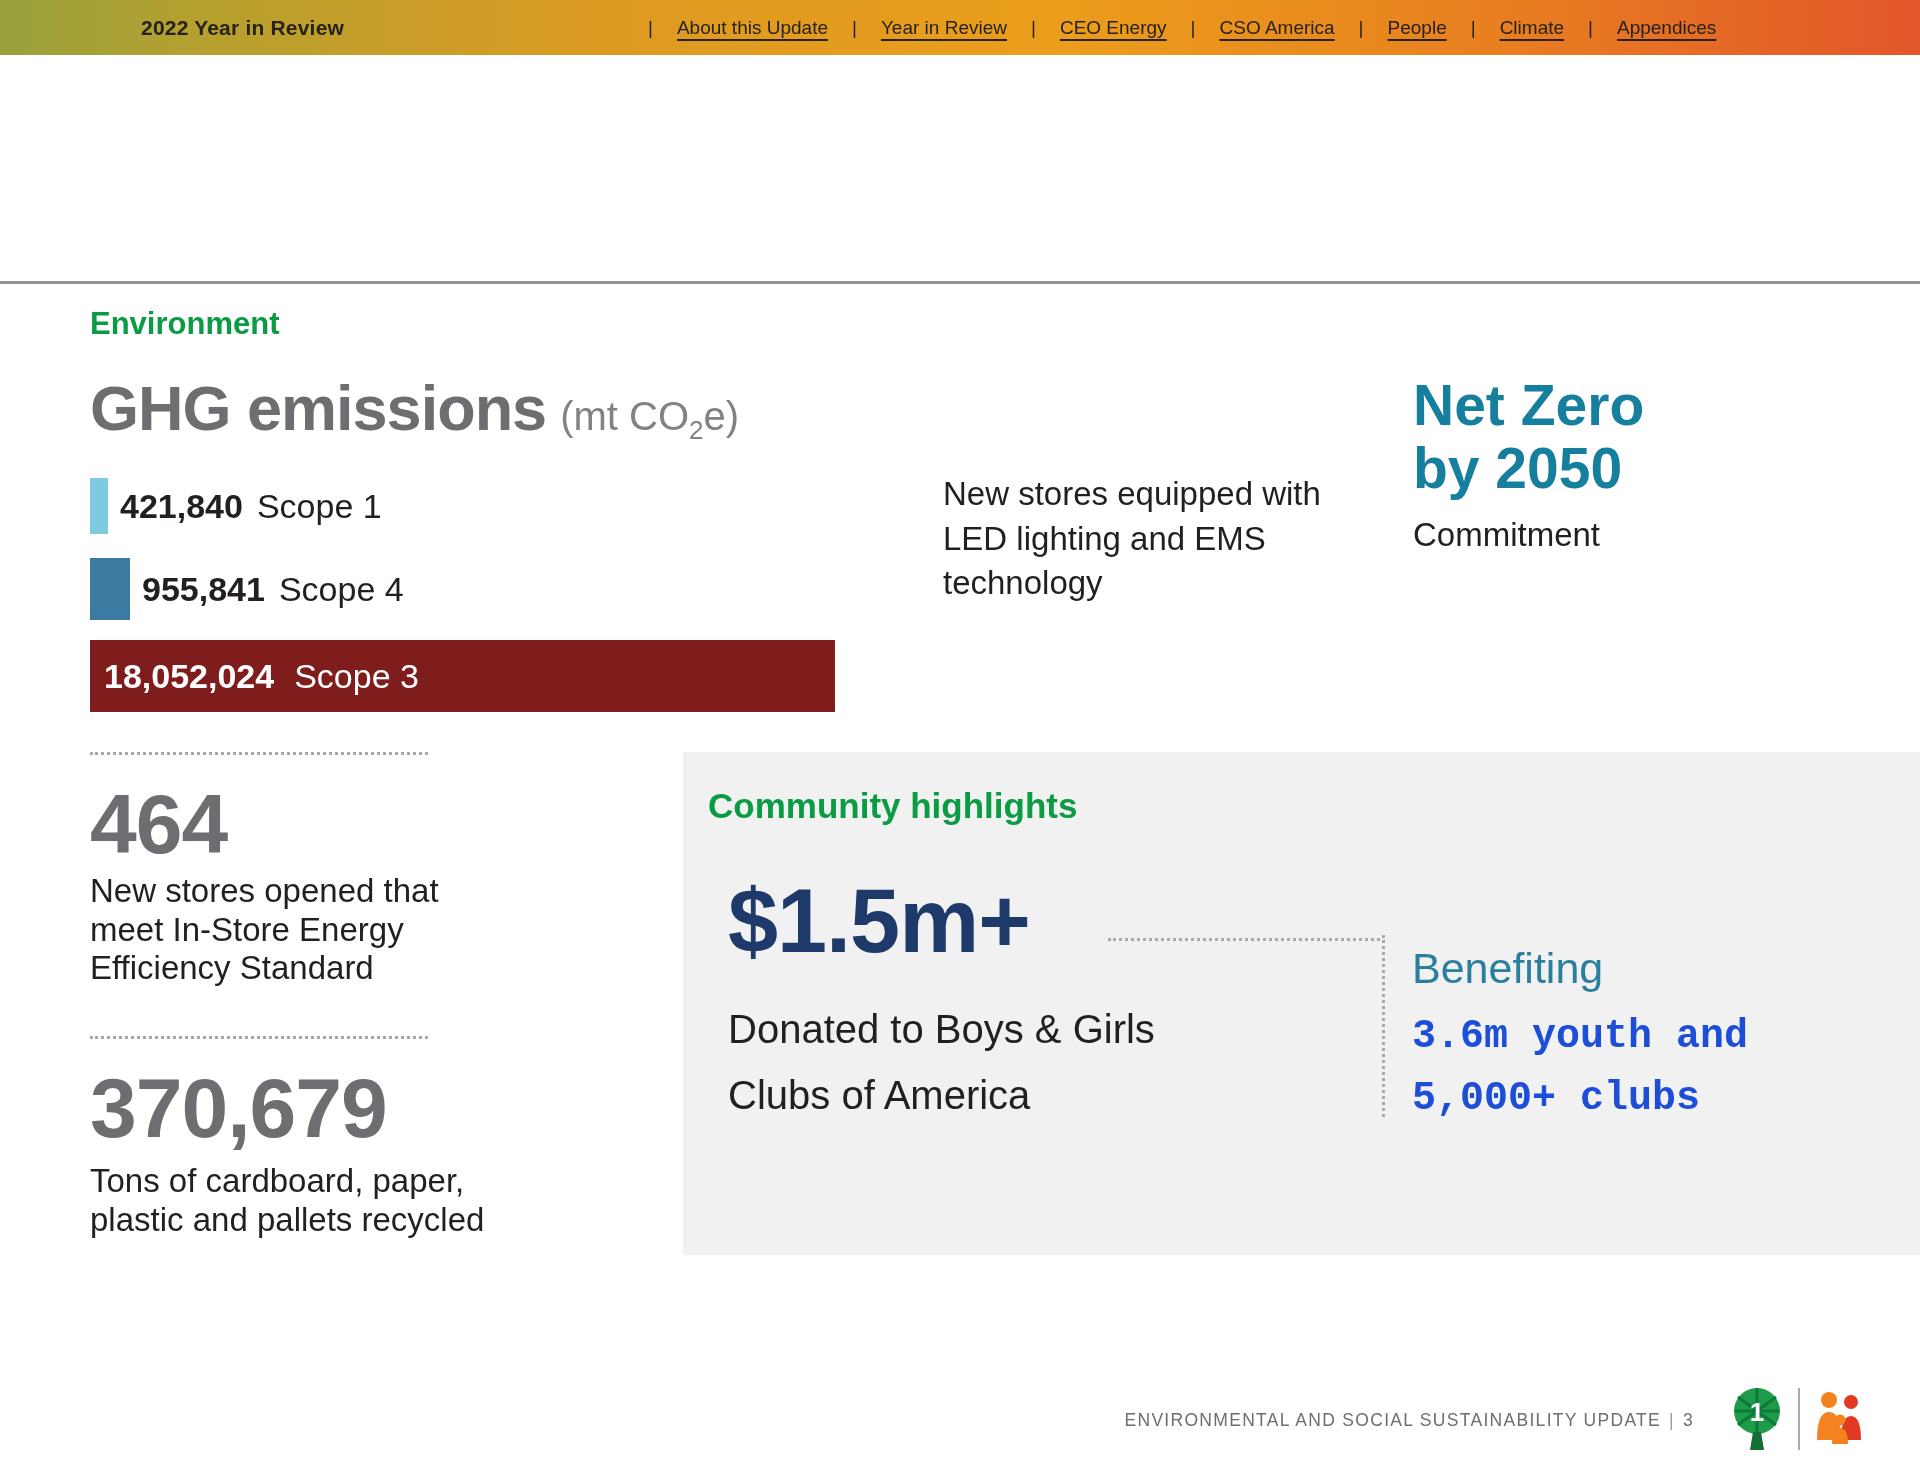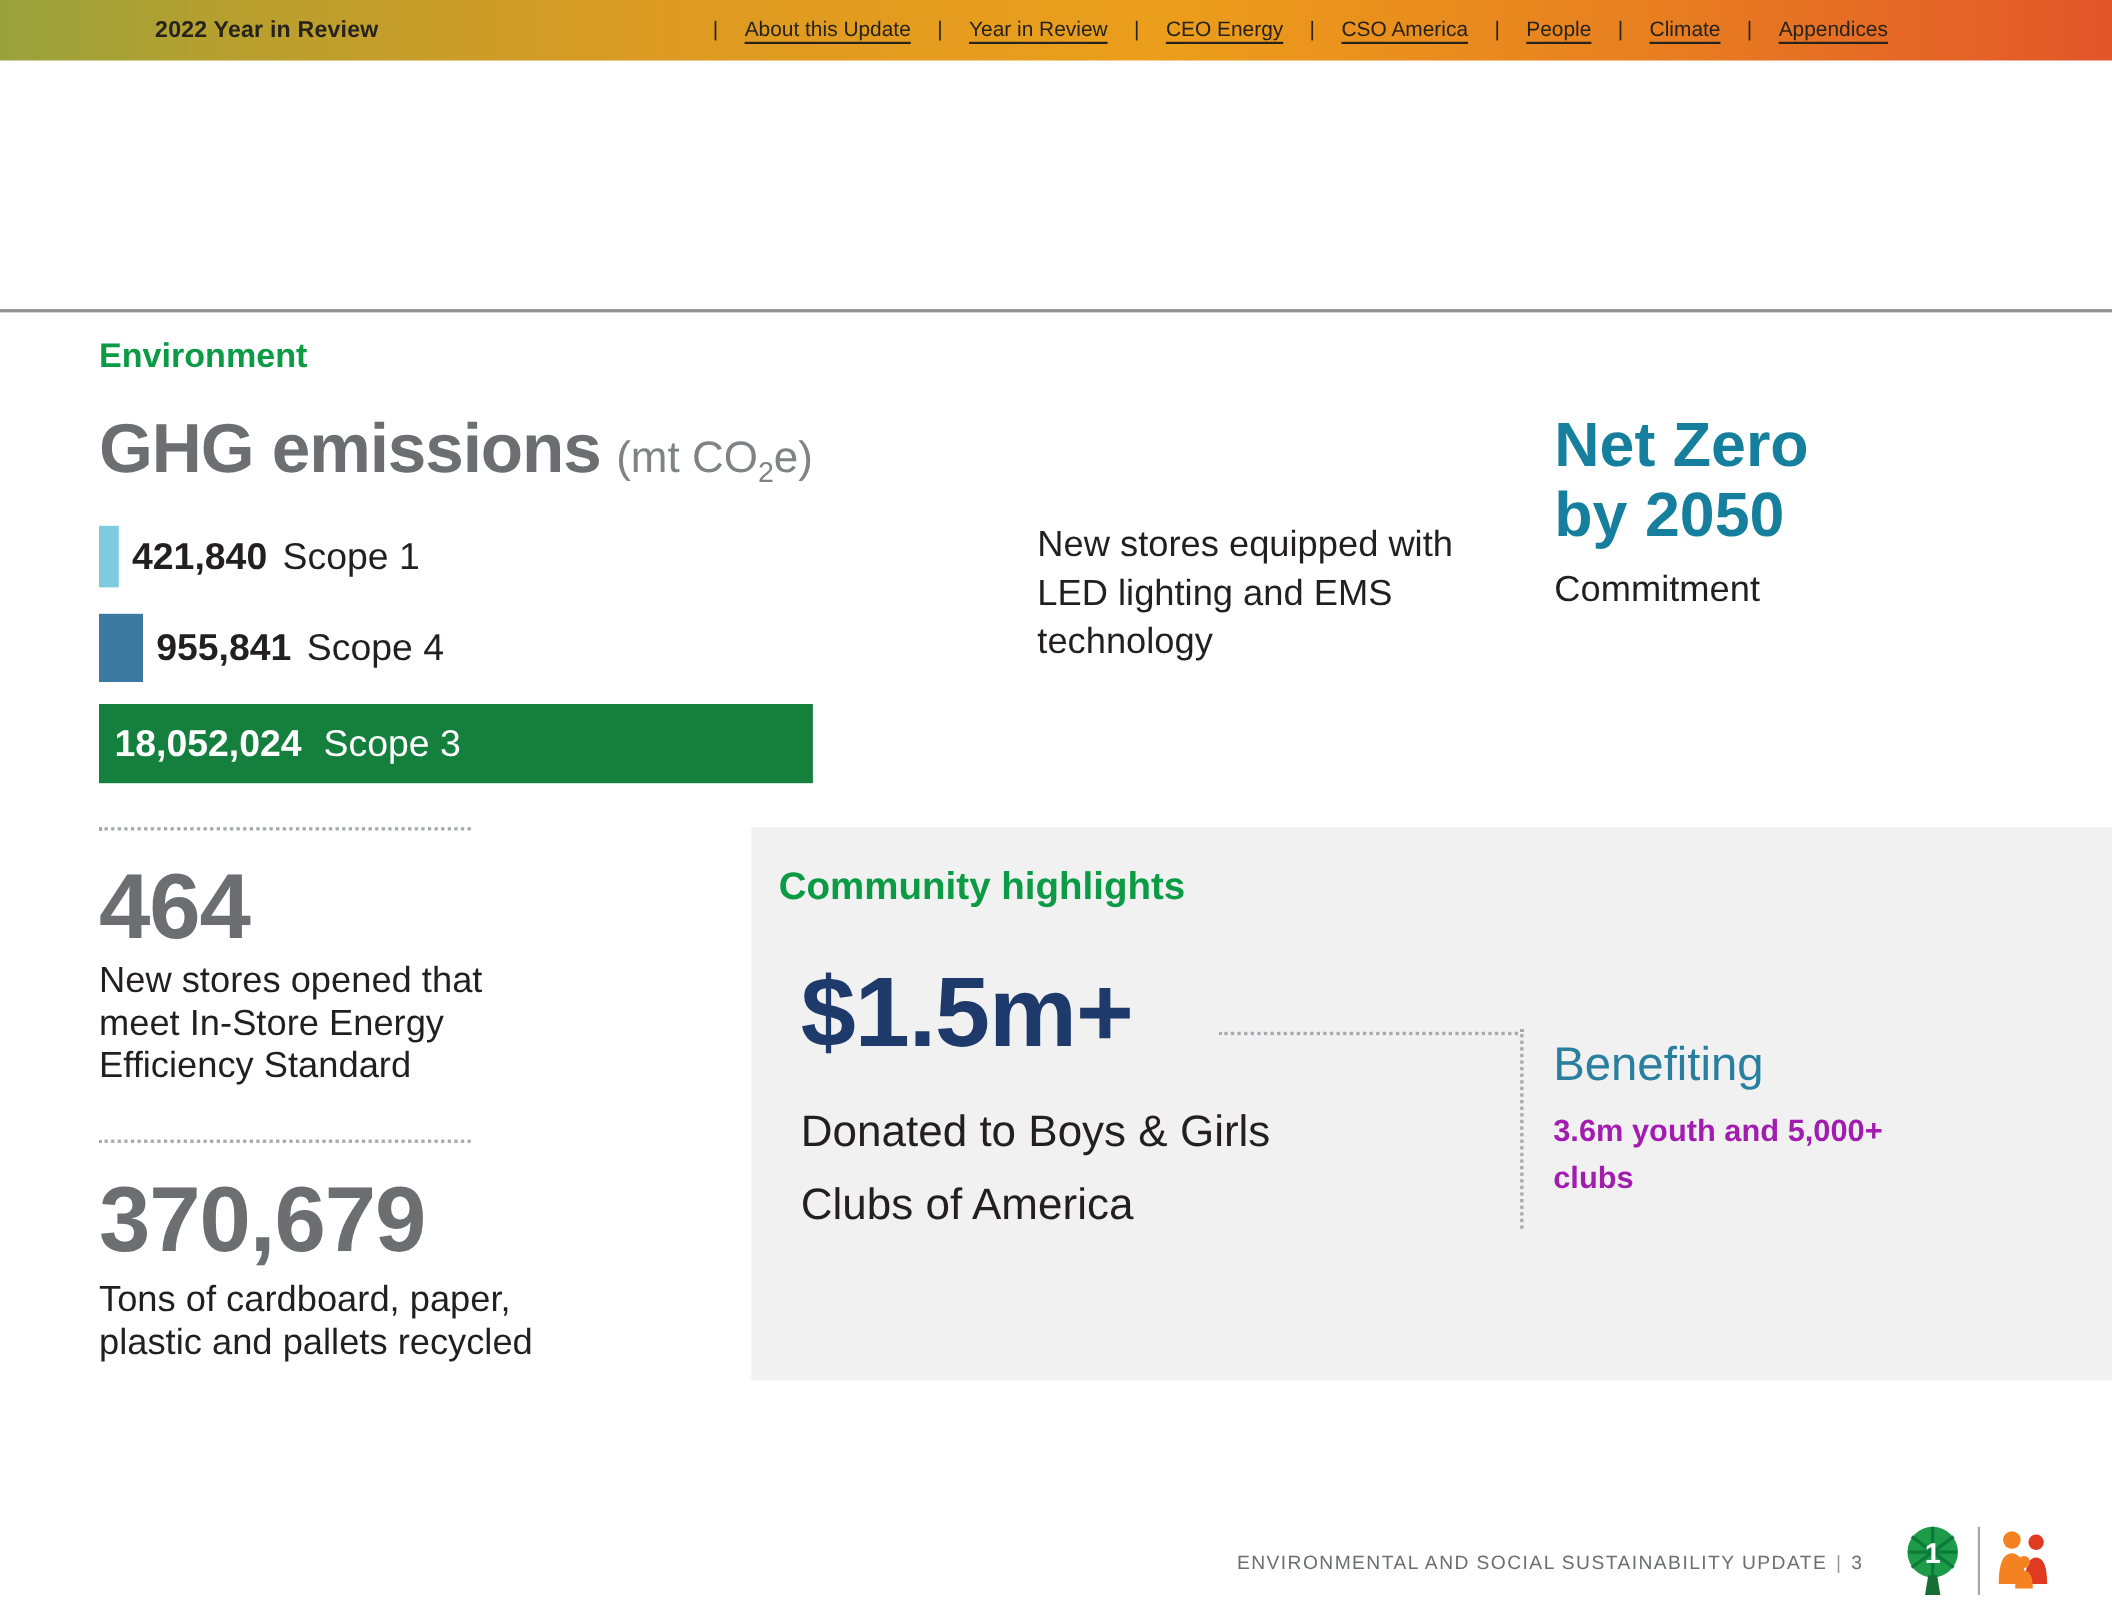--- a/index.html
+++ b/index.html
@@ -36,21 +36,21 @@
 
   .ghg-title { position:absolute; left:90px; top:372px; white-space:nowrap; }
   .ghg-title .big { font-size:63px; font-weight:bold; color:#6d6e71; letter-spacing:-1px; }
   .ghg-title .unit { font-size:40px; color:#808285; margin-left:14px; }
   .ghg-title .unit sub { font-size:26px; }
 
   .ghg-row { position:absolute; left:90px; display:flex; align-items:center; }
   .ghg-bar { flex:0 0 auto; }
   .bar-s1 { width:18px;  height:56px; background:#7ecadf; }
   .bar-s2 { width:40px;  height:62px; background:#3c7aa1; }
-  .bar-s3 { width:649px; height:72px; background:#15803d; display:flex; align-items:center; padding-left:14px; gap:16px; }
+  .bar-s3 { width:745px; height:72px; background:#7f1d1d; display:flex; align-items:center; padding-left:14px; gap:16px; }
   .ghg-val { font-size:34px; font-weight:bold; color:#231f20; margin-left:12px; white-space:nowrap; }
   .ghg-cat { font-size:34px; color:#231f20; margin-left:14px; white-space:nowrap; }
   .bar-s3 .ghg-val, .bar-s3 .ghg-cat { color:#ffffff; margin:0; }
   .bar-s3 .ghg-cat { margin-left:4px; }
 
   .dots-h { position:absolute; border-top:3px dotted #a7a9ac; }
   .dots-v { position:absolute; border-left:3px dotted #a7a9ac; }
 
   .stat-number { position:absolute; font-size:84px; font-weight:bold; color:#6d6e71; line-height:1; letter-spacing:-1px; }
   .stat-desc   { position:absolute; font-size:33px; color:#231f20; line-height:1.17; }
@@ -59,21 +59,21 @@
   .num-navy { position:absolute; font-size:84px; font-weight:bold; color:#1e3a6b; line-height:1; }
   .netzero  { position:absolute; left:1413px; top:374px; width:290px; font-size:57px; font-weight:bold; color:#157f9d; line-height:1.1; }
   .commitment { position:absolute; left:1413px; top:516px; font-size:33px; color:#231f20; }
 
   
   .panel { position:absolute; left:683px; top:752px; width:1237px; height:503px; background:#f1f1f2; }
   .panel-heading { position:absolute; left:708px; top:786px; font-size:35px; font-weight:bold; color:#0a9b44; }
   .donation { position:absolute; left:728px; top:876px; font-size:90px; font-weight:bold; color:#1e3a6b; line-height:1; letter-spacing:-1px; }
   .donation-label { position:absolute; left:728px; top:996px; width:480px; font-size:40px; color:#231f20; line-height:1.65; }
   .benefiting { position:absolute; left:1412px; top:944px; font-size:43px; color:#2a7f9e;text-align:right; }
-  .benefit-value { position:absolute; left:1412px; top:1006px; width:380px; font-size:28px; font-weight:bold; color:#a21caf; line-height:1.55; }
+  .benefit-value { position:absolute; left:1412px; top:1006px; width:380px; font-size:40px; font-weight:bold; color:#1d4ed8; line-height:1.55;font-family:Liberation Mono, monospace; }
 
   
   .footer-text {
     position:absolute; right:226px; top:1410px; font-size:17.5px; letter-spacing:1.3px;
     color:#6d6e71; white-space:nowrap;
   }
   .footer-text .fsep { margin:0 8px; color:#9a9a9d; }
   .logos { position:absolute; left:1726px; top:1384px; display:flex; align-items:center; gap:10px; }
   .logo-divider { width:2px; height:62px; background:#a7a9ac; }
 </style>

